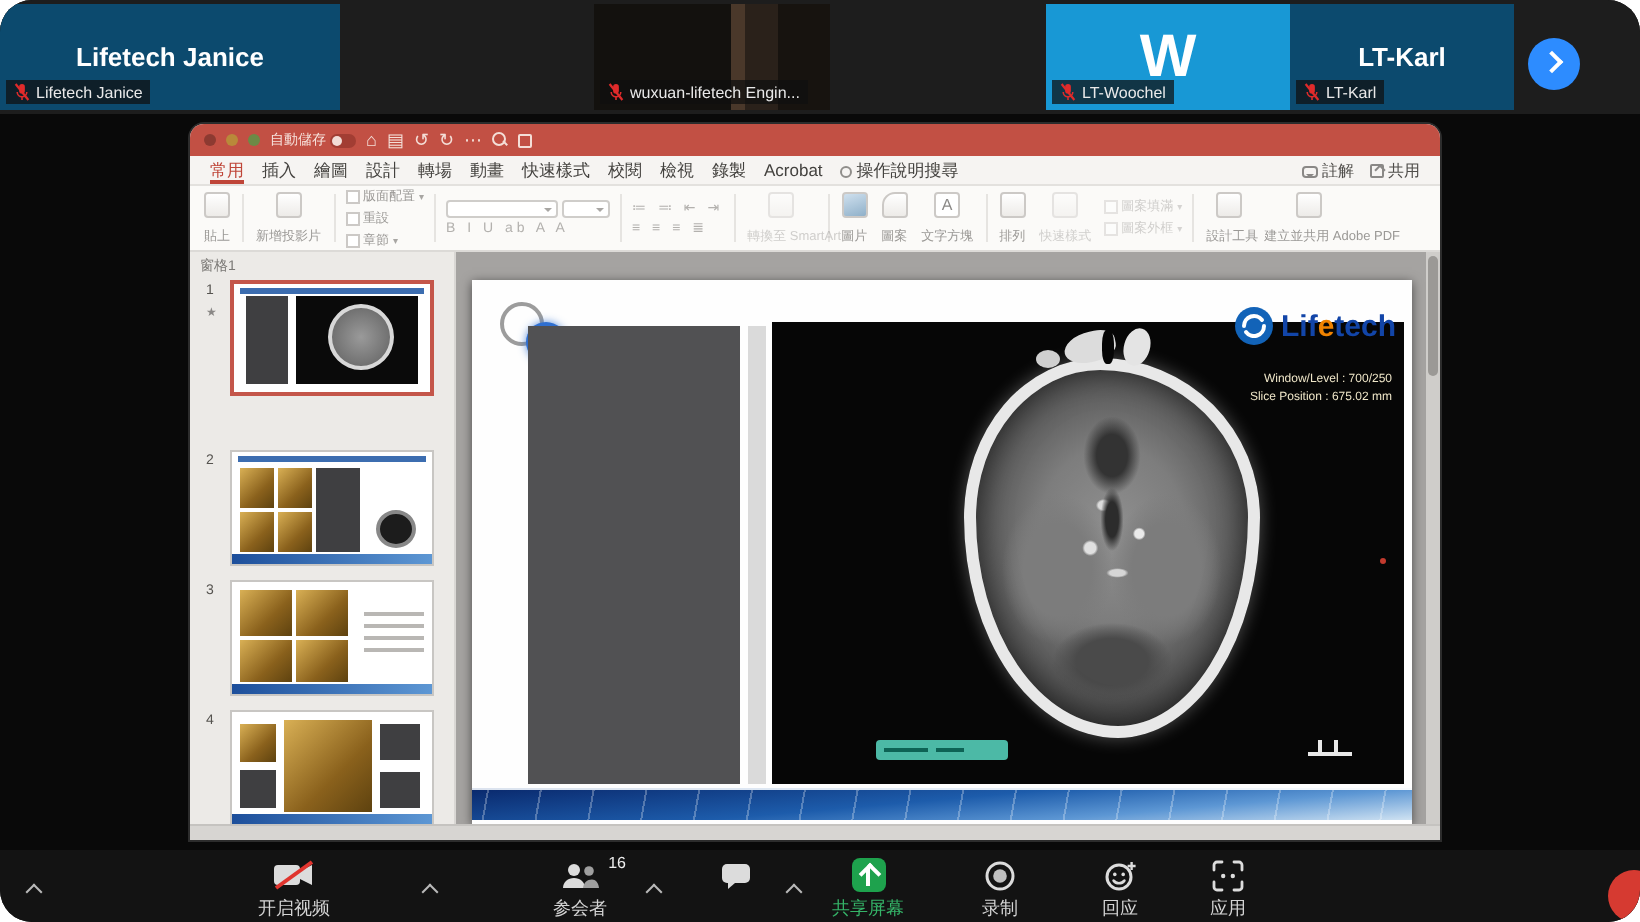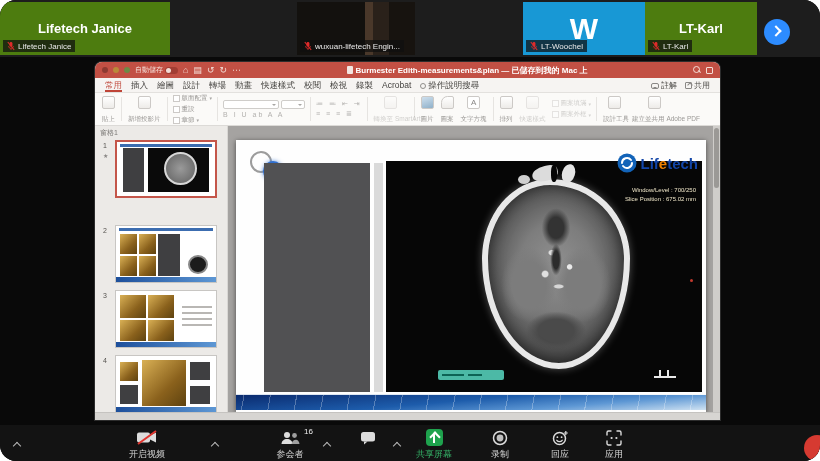--- a/index.html
+++ b/index.html
@@ -1,21 +1,21 @@
 <!DOCTYPE html>
 <html><head>
 <meta charset="utf-8">
 <style>
   html,body{margin:0;padding:0;background:#fff;}
   *{box-sizing:border-box;font-family:"Liberation Sans",sans-serif;}
   #frame{position:relative;width:820px;height:461px;background:#0c0c0c;border-radius:16px;overflow:hidden;}
 
   
   #video-strip{position:absolute;top:0;left:0;right:0;height:57px;background:#1d1d1d;}
-  .tile{position:absolute;top:2px;height:53px;overflow:hidden;background:#4d7c0f;}
+  .tile{position:absolute;top:2px;height:53px;overflow:hidden;background:#0c4a6e;}
   .tile .bigname{position:absolute;inset:0;display:flex;align-items:center;justify-content:center;
     color:#fff;font-weight:bold;font-size:13px;}
   .chip{position:absolute;left:3px;bottom:3px;display:flex;align-items:center;gap:3px;
     background:rgba(15,15,15,.72);color:#e9e9e9;font-size:8px;padding:1px 4px;white-space:nowrap;max-width:96%;overflow:hidden;}
   #tile-guowei{left:170px;width:127px;background:
     linear-gradient(180deg,rgba(150,90,30,.15),rgba(110,40,15,.55)),
     repeating-linear-gradient(90deg,#a1732e 0 13px,#6e4a17 13px 21px,#8a5f24 21px 30px);}
   #tile-guowei .floor{position:absolute;left:0;right:0;bottom:0;height:12px;background:#7c3a24;}
   .head{position:absolute;border-radius:50%;background:#d9a77a;}
   .torso{position:absolute;border-radius:40% 40% 10% 10%;}
@@ -228,21 +228,20 @@
         <span class="tl" style="background:#6d8a46;"></span>
         <span class="autosave">
           <span>自動儲存</span>
           <span class="switch"></span>
         </span>
         <span class="tbico">⌂</span>
         <span class="tbico">▤</span>
         <span class="tbico">↺</span>
         <span class="tbico">↻</span>
         <span class="tbico">⋯</span>
-        <span id="ppt-title"><span class="doc-ico"></span><span>Burmester Edith-measurements&amp;plan — 已儲存到我的 Mac 上</span></span>
         <span class="mag"></span>
         <span class="grid-ico"></span>
       </div>
 
       <div id="ppt-tabs">
         <span class="ptab active">常用</span>
         <span class="ptab">插入</span>
         <span class="ptab">繪圖</span>
         <span class="ptab">設計</span>
         <span class="ptab">轉場</span>

